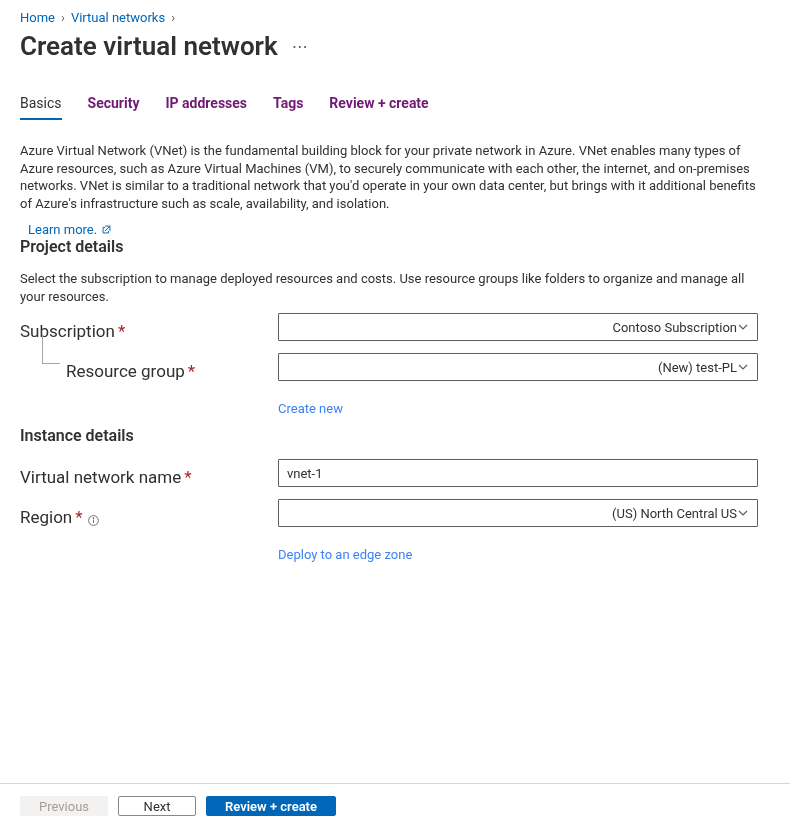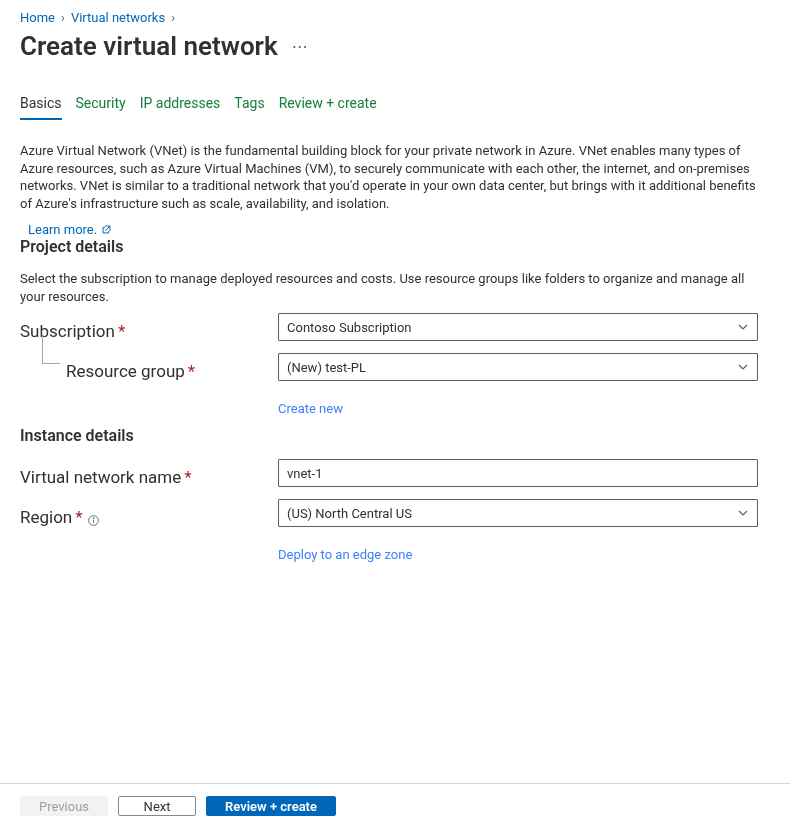--- a/index.html
+++ b/index.html
@@ -12,22 +12,22 @@
     height: 828px;
     position: relative;
   }
   .page { padding: 10px 20px 0 20px; }
   .breadcrumb { font-size: 13px; color: #605e5c; margin-bottom: 6px; display: flex; align-items: center; gap: 6px; }
   .breadcrumb a { color: #0067b8; text-decoration: none; }
   .crumb-sep { color: #605e5c; }
   .title-row { display: flex; align-items: center; gap: 14px; margin-bottom: 30px; }
   h1.page-title { font-size: 26px; font-weight: 600; color: #323130; }
   .ellipsis { font-size: 16px; color: #605e5c; letter-spacing: 2px; cursor: pointer; }
-  .tabs { display: flex; gap: 14px; border-bottom: 1px solid #fff; margin-bottom: 22px; }
-  .tab { font-size: 14px; padding: 4px 0 8px 0; cursor: pointer; position: relative; color: #15803d; }
+  .tabs { display: flex; gap: 26px; border-bottom: 1px solid #fff; margin-bottom: 22px; }
+  .tab { font-size: 14px; padding: 4px 0 8px 0; cursor: pointer; position: relative; color: #701a75; font-weight: bold; }
   .tab.active { font-weight: 400; color: #323130; }
   .tab.active::after {
     content: ""; position: absolute; left: 0; right: 0; bottom: -1px;
     height: 2px; background: #0067b8;
   }
   .intro { font-size: 13px; color: #323130; line-height: 1.35; margin-bottom: 6px; max-width: 750px; }
   .link { color: #0067b8; cursor: pointer; display: inline-flex; align-items: center; gap: 4px; }
   .learn-more { margin: 4px 0 0 8px; }
   .ext-icon { width: 11px; height: 11px; }
   h2.section { font-size: 16px; font-weight: 600; margin-bottom: 14px; }
@@ -39,21 +39,21 @@
   .label-indent::before {
     content: ""; position: absolute; left: 22px; top: -18px; width: 1px; height: 28px; background: #a6a6a6;
   }
   .label-indent::after {
     content: ""; position: absolute; left: 22px; top: 10px; width: 18px; height: 1px; background: #a6a6a6;
   }
   .field-col { flex: 1; max-width: 480px; }
   .dropdown, .textbox {
     width: 100%; height: 28px; border: 1px solid #605e5c; border-radius: 1px;
     padding: 0 8px; font-size: 13px; font-family: inherit; color: #323130;
-    background: #fff; display: flex; align-items: center; justify-content: space-between;
+    background: #fff; display: flex; align-items: center; justify-content: flex-end;
     cursor: pointer;
   }
   .textbox { cursor: text; }
   .chev { width: 12px; height: 12px; flex-shrink: 0; }
   .sublink { color: #3b82f6; font-size: 13px; margin-top: 20px; display: inline-block; cursor: pointer; }
   .info-icon { width: 13px; height: 13px; margin-left: 4px; cursor: pointer; }
   .footer {
     position: absolute; left: 0; right: 0; bottom: 0;
     border-top: 1px solid #d6d6d6;
     padding: 12px 20px; display: flex; gap: 10px;

